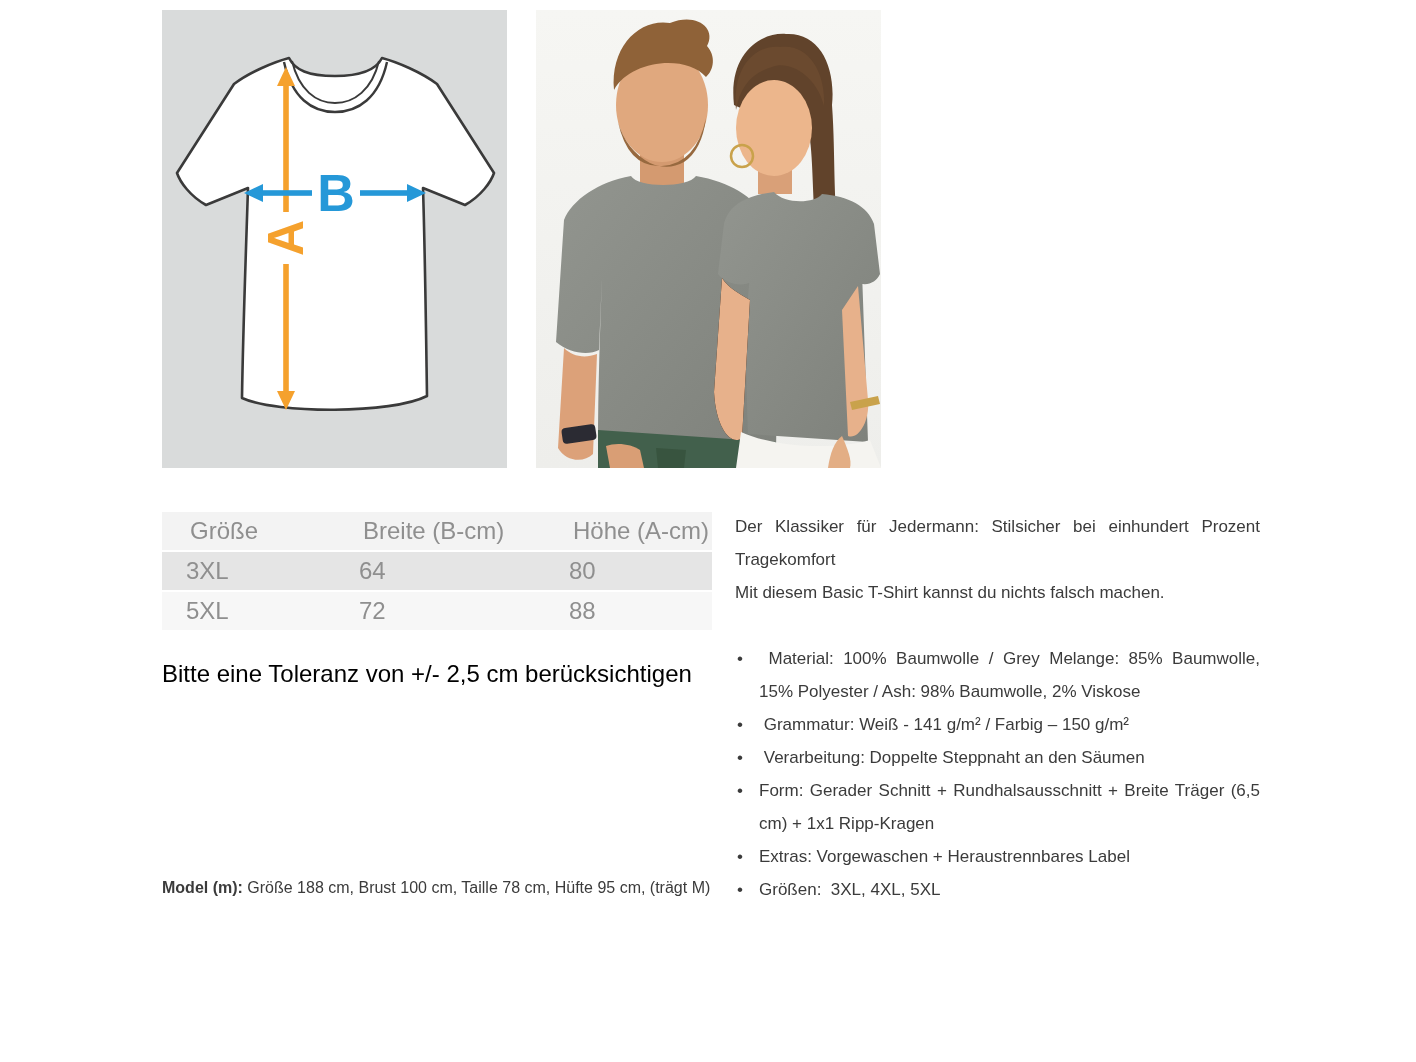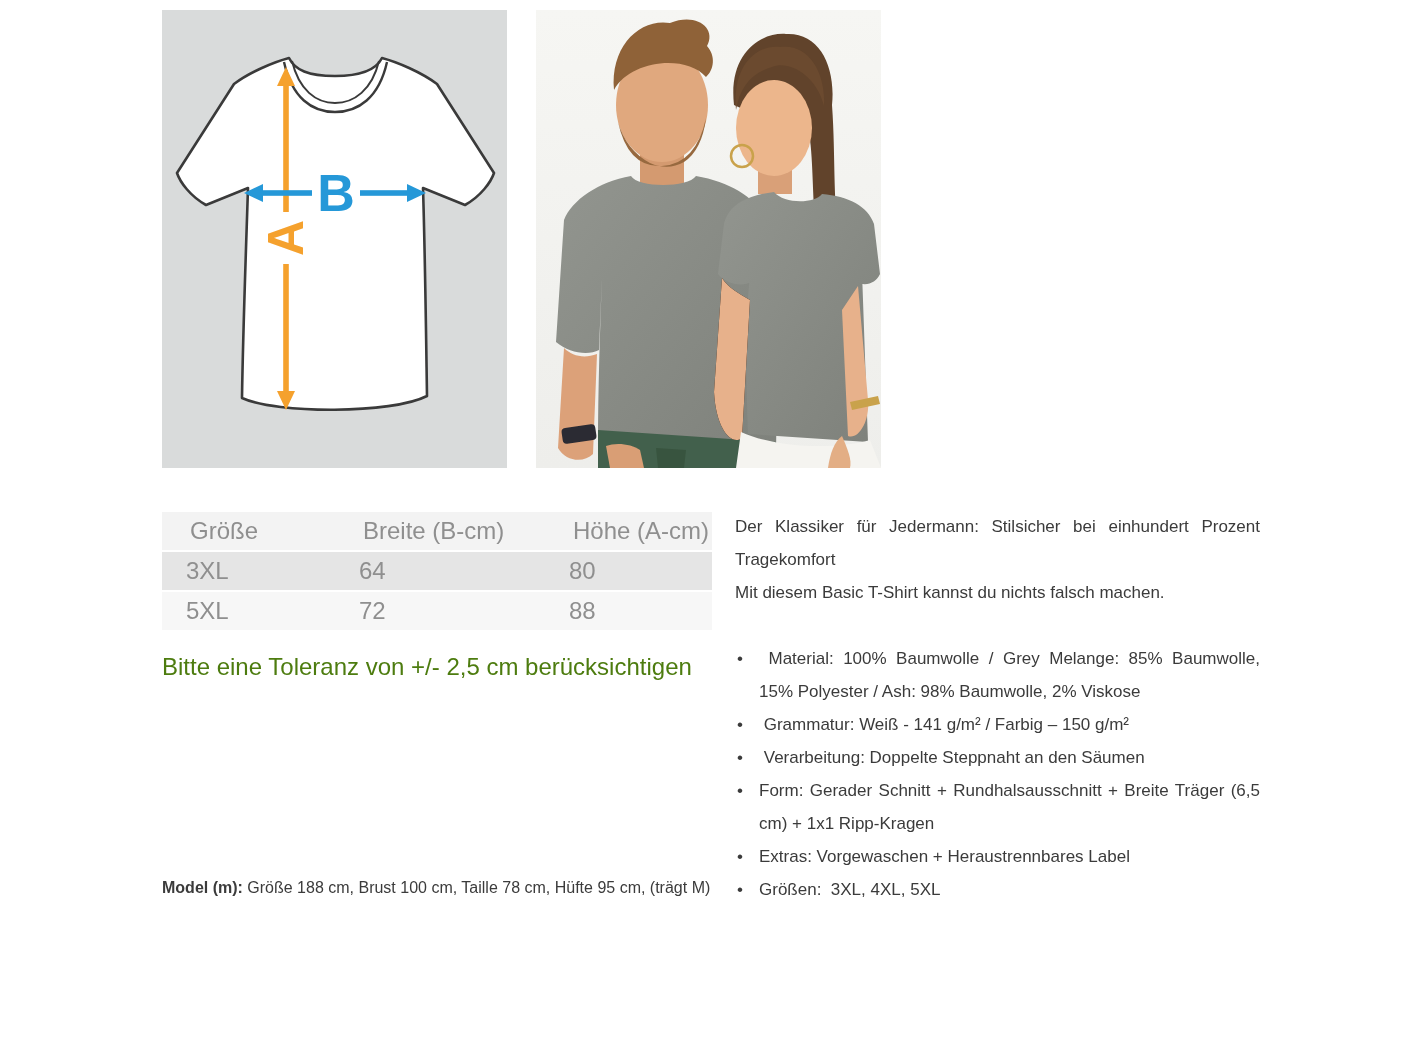--- a/index.html
+++ b/index.html
@@ -32,21 +32,21 @@
     background:#f3f3f3; font-weight:400; text-align:left;
     height:38px; padding:0 0 0 28px;
   }
   table.size-table td { height:38px; padding:0 0 0 24px; }
   table.size-table tbody tr:nth-child(odd)  td { background:#e5e5e5; }
   table.size-table tbody tr:nth-child(even) td { background:#f7f7f7; }
   table.size-table .c1 { width:173px; }
   table.size-table .c2 { width:210px; }
   table.size-table .c3 { width:167px; }
 
-  .tolerance { margin-top:20px; font-size:24px; line-height:30px; color:#4d7c0f; }
+  .tolerance { margin-top:27px; font-size:24px; line-height:30px; color:#000000; }
 
   .model-info { margin-top:auto; font-size:16px; line-height:37px; }
   .model-info .lbl { font-weight:700; }
 
   
   .right-col p { margin:0; }
   ul.features { list-style:none; margin-top:33px; }
   ul.features li {
     position:relative; padding-left:24px; text-align:justify; white-space:pre-wrap;
   }

